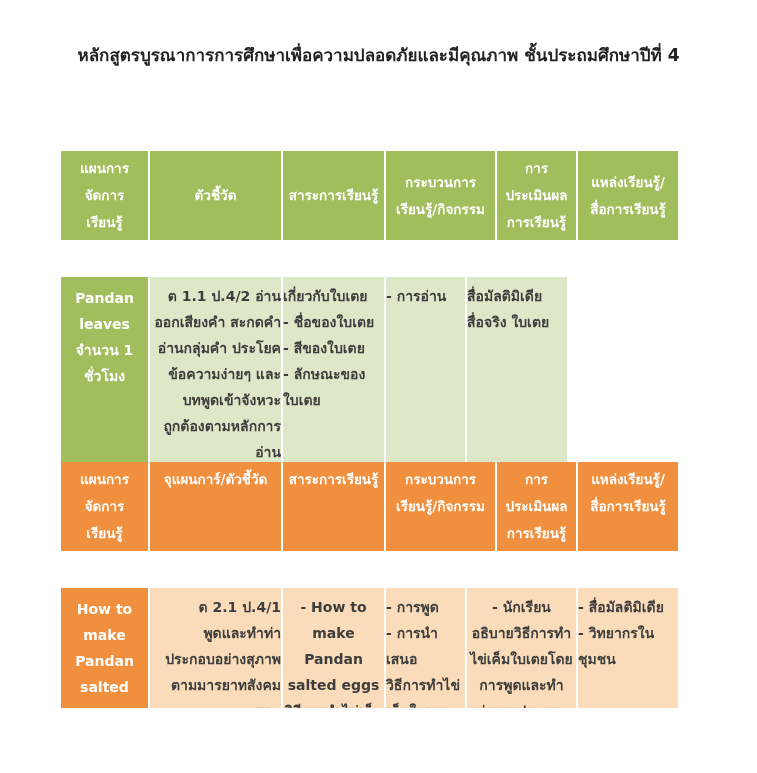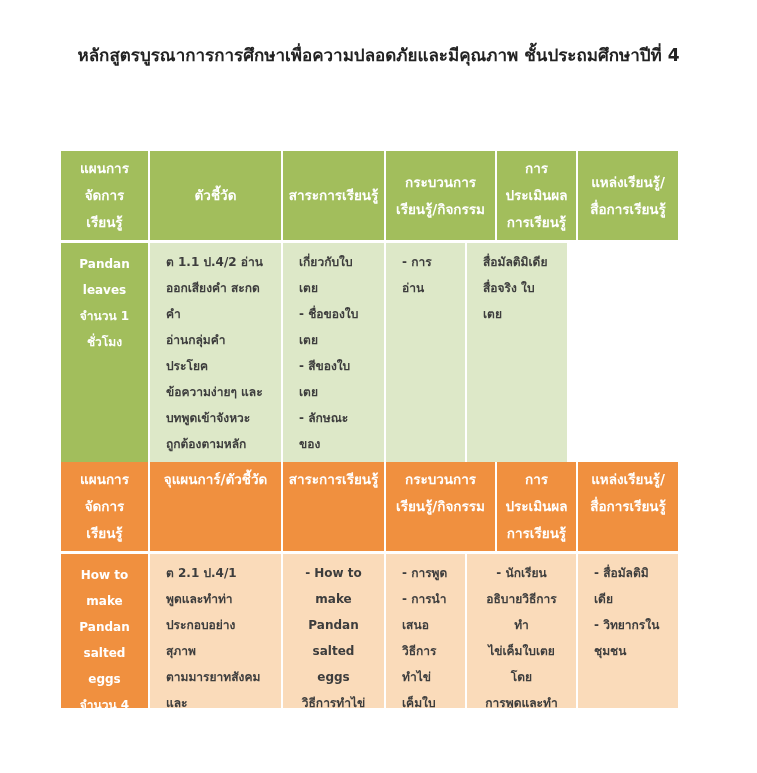--- a/index.html
+++ b/index.html
@@ -34,44 +34,45 @@
   }
   #table1 { top: 151px; }
   #table2 { top: 462px; }
   .row { display: flex; align-items: stretch; }
   .cell {
     box-sizing: border-box;
     white-space: pre-line;
     overflow: hidden;
   }
   .c0 { width: 89px; }
-  .c1 { width: 133px; }
+  .c1 { width: 133px; text-align: right; }
   .c2 { width: 103px; }
   .c3 { width: 111px; }
   .c4 { width: 81px; }
   .c5 { width: 100px; }
   .cell:not(.c5) { border-right: 2px solid #ffffff; }
   .th {
     display: flex;
     align-items: center;
     justify-content: center;
     text-align: center;
     min-height: 84px;
     padding: 4px 2px;
     font-size: 13.5px;
     line-height: 27px;
     color: var(--header-text, #ffffff);
     border-bottom: 3px solid #ffffff;
   }
   .t2 .th { align-items: flex-start; }
   .td {
-    font-size: 12px;
+    font-size: 14px;
     line-height: 26px;
-    padding: 6px 16px;
+    padding: 6px 0;
     color: var(--body-text, #3d3d3d);
+    margin-top: 34px;
   }
   .t1 .td { background: var(--green-body, #dde8c8); min-height: 187px; }
   .t2 .td { background: var(--orange-body, #fadbba); min-height: 192px; }
   .t1 .th { background: var(--green-header, #a2be5c); }
   .t2 .th { background: var(--orange-header, #f0903f); }
   .t1 .key { background: var(--green-header, #a2be5c); }
   .t2 .key { background: var(--orange-header, #f0903f); }
   .key {
     color: var(--header-text, #ffffff);
     text-align: center;

